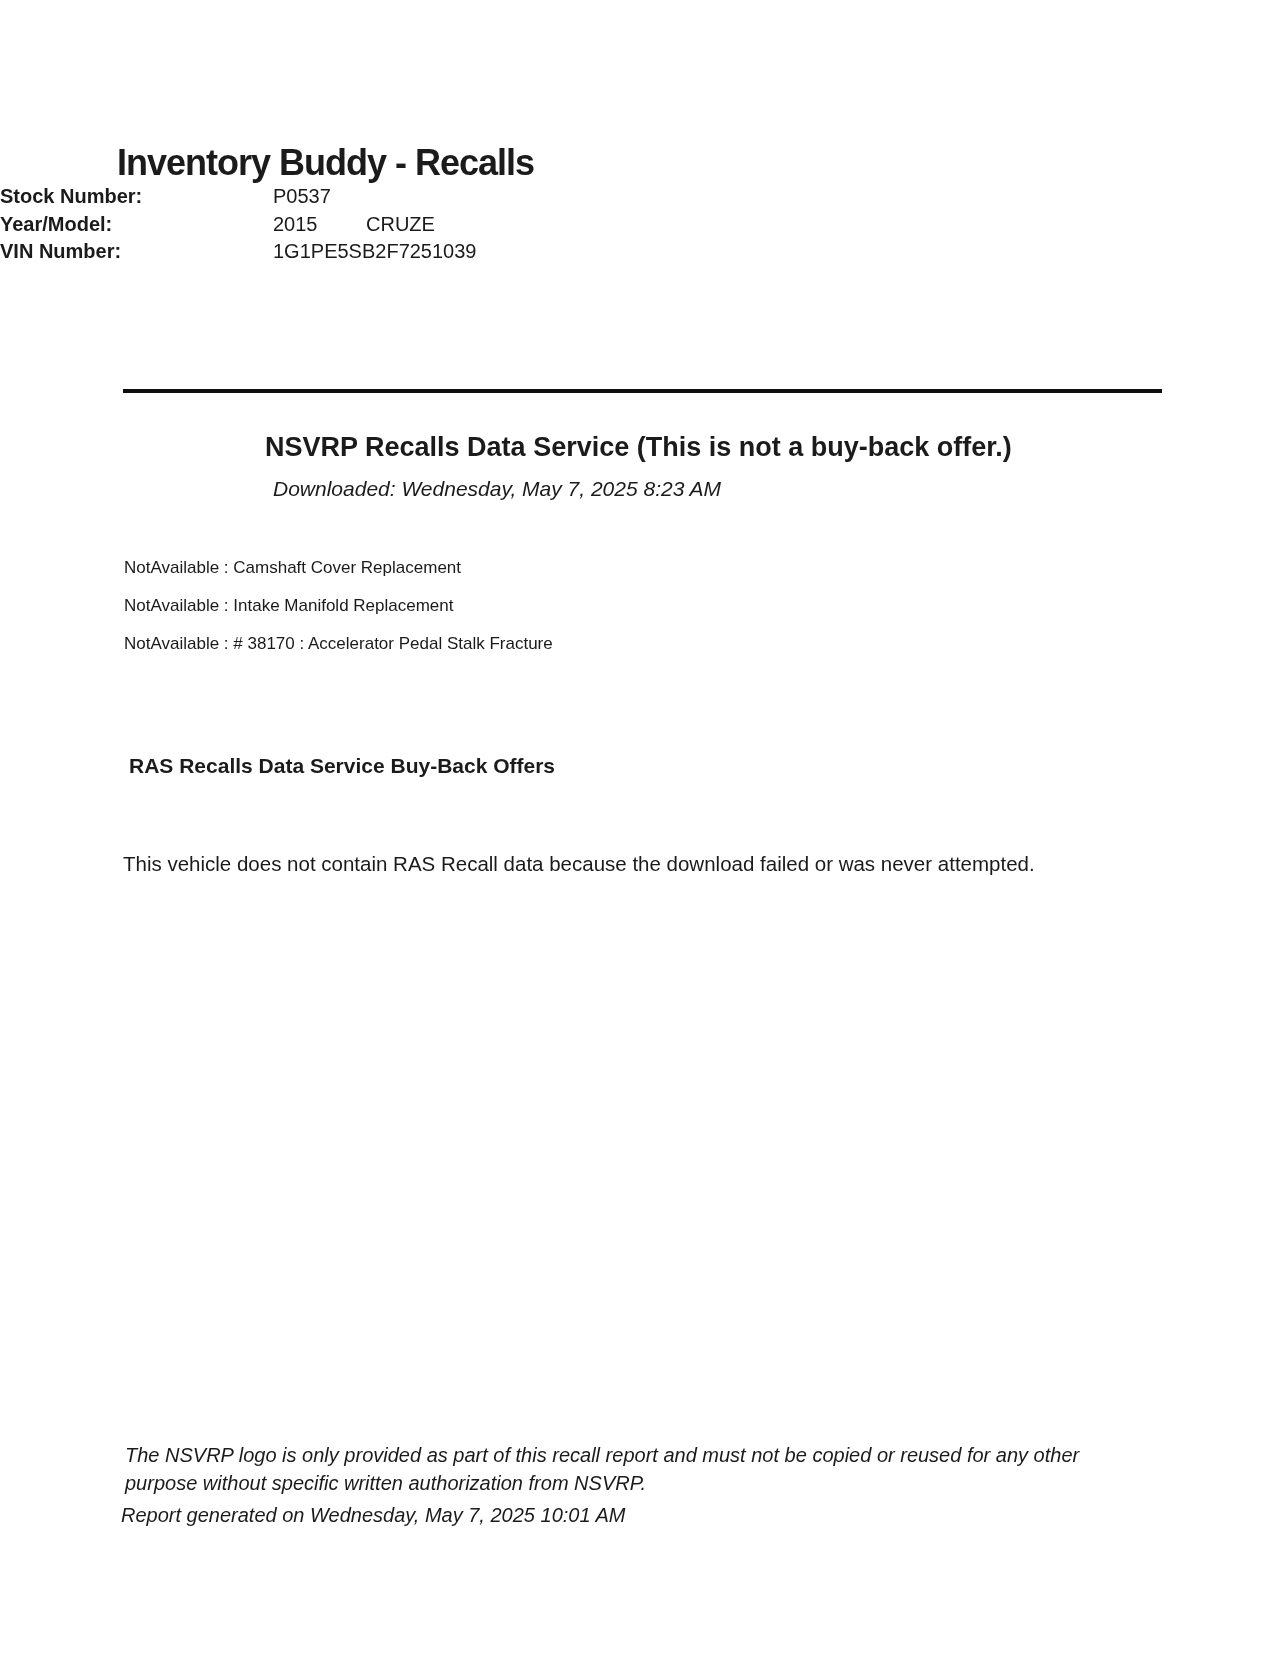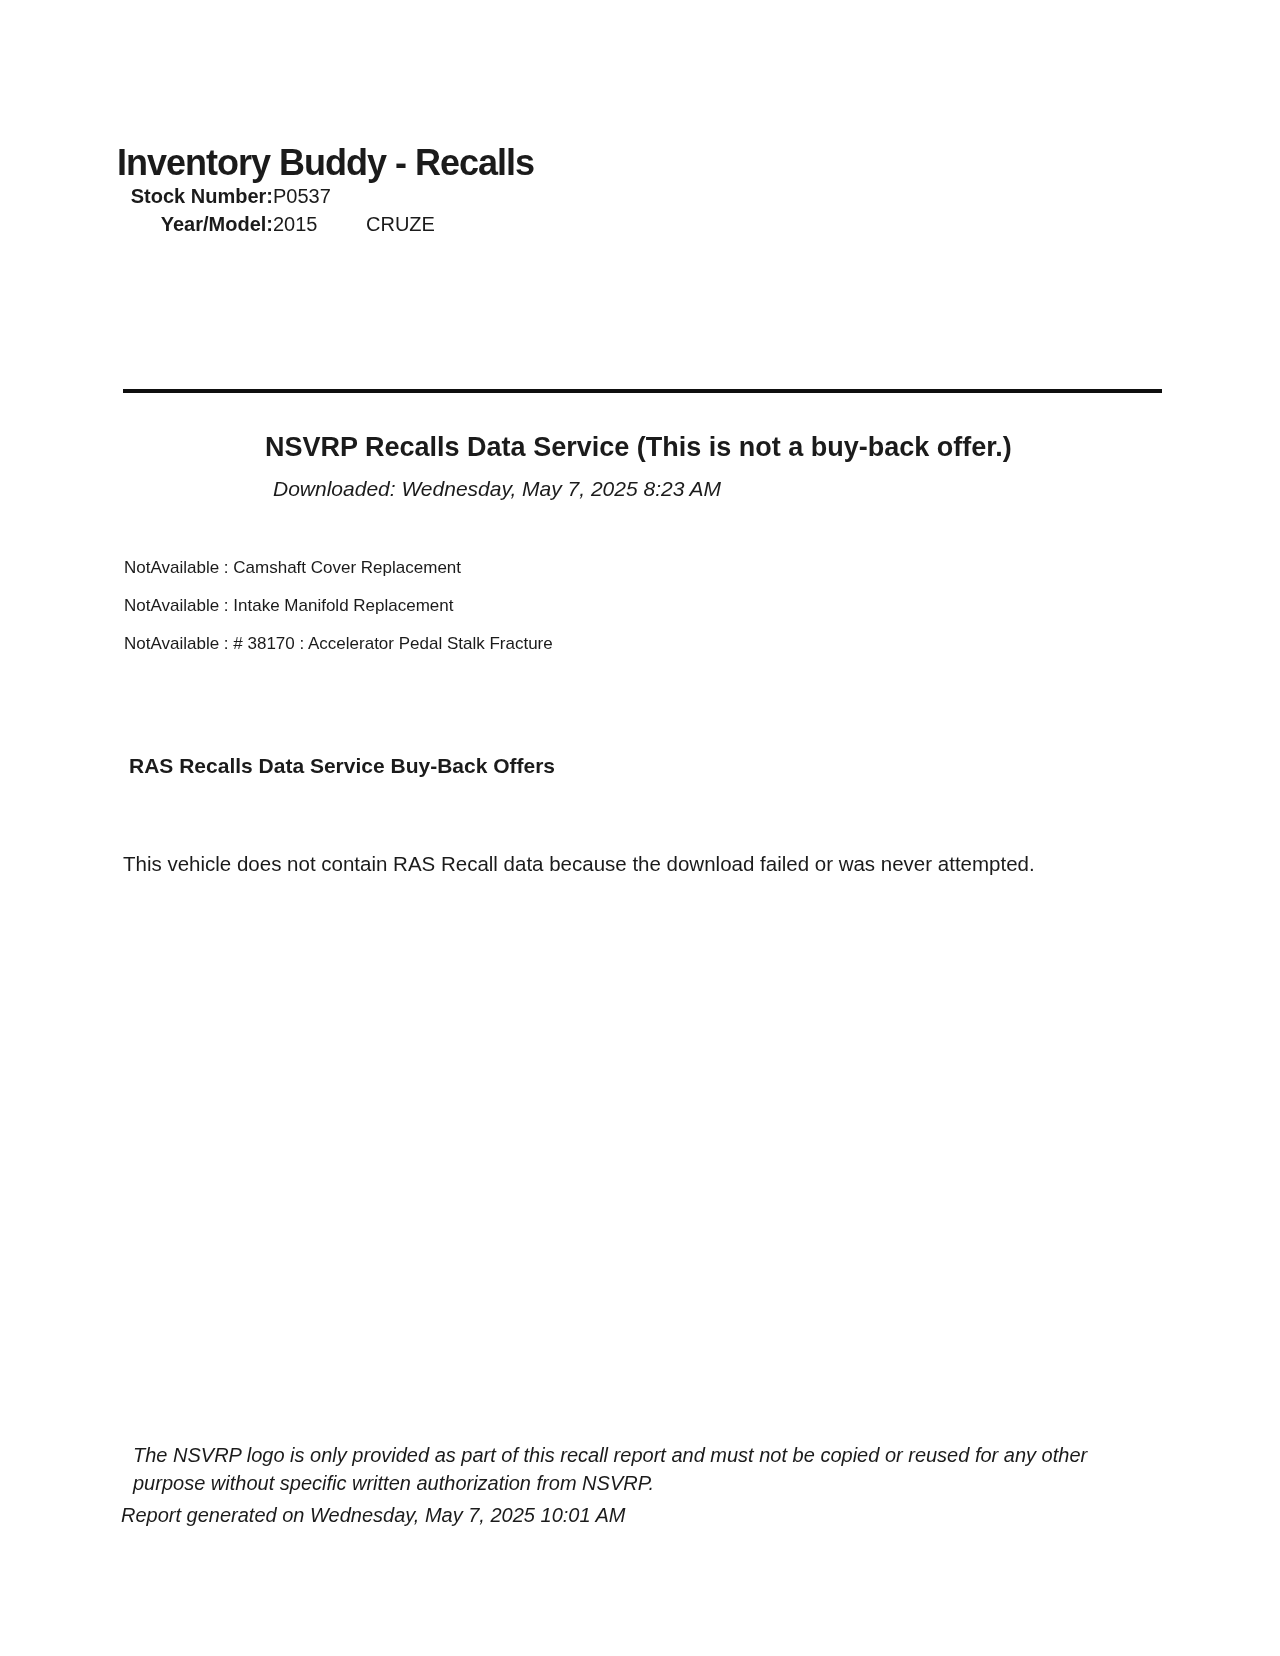--- a/index.html
+++ b/index.html
@@ -33,21 +33,21 @@
   }
   .info-row {
     height: 27.5px;
     line-height: 27.5px;
     font-size: 20px;
     white-space: nowrap;
   }
   .info-label {
     display: inline-block;
     width: 273px;
-    text-align: right;
+    text-align: left;
     font-weight: bold;
   }
   .info-value {
     margin-left: 0;
   }
   .info-value.year {
     display: inline-block;
     width: 93px;
   }
   .info-value.model {
@@ -104,21 +104,21 @@
   .ras-message {
     position: absolute;
     left: 123px;
     top: 853px;
     font-size: 20.5px;
     line-height: 22px;
     white-space: nowrap;
   }
   .footer-disclaimer {
     position: absolute;
-    left: 133px;
+    left: 125px;
     top: 1441px;
     width: 1010px;
     font-size: 20px;
     font-style: italic;
     line-height: 28px;
   }
   .footer-generated {
     position: absolute;
     left: 121px;
     top: 1504px;
@@ -133,20 +133,23 @@
 
 <h1 class="title">Inventory Buddy - Recalls</h1>
 
 <div class="vehicle-info">
   <div class="info-row">
     <span class="info-label">Stock Number:</span><span class="info-value">P0537</span>
   </div>
   <div class="info-row">
     <span class="info-label">Year/Model:</span><span class="info-value year">2015</span><span class="info-value model">CRUZE</span>
   </div>
+  <div class="info-row">
+    <span class="info-label">VIN Number:</span><span class="info-value">1G1PE5SB2F7251039</span>
+  </div>
 </div>
 
 <div class="divider" style="background: rgb(15, 15, 15);"></div>
 
 <div class="nsvrp-heading">NSVRP Recalls Data Service (This is not a buy-back offer.)</div>
 <div class="downloaded">Downloaded: Wednesday, May 7, 2025 8:23 AM</div>
 
 <div class="recall-list">
   <div class="recall-item">NotAvailable : Camshaft Cover Replacement</div>
   <div class="recall-item">NotAvailable : Intake Manifold Replacement</div>

